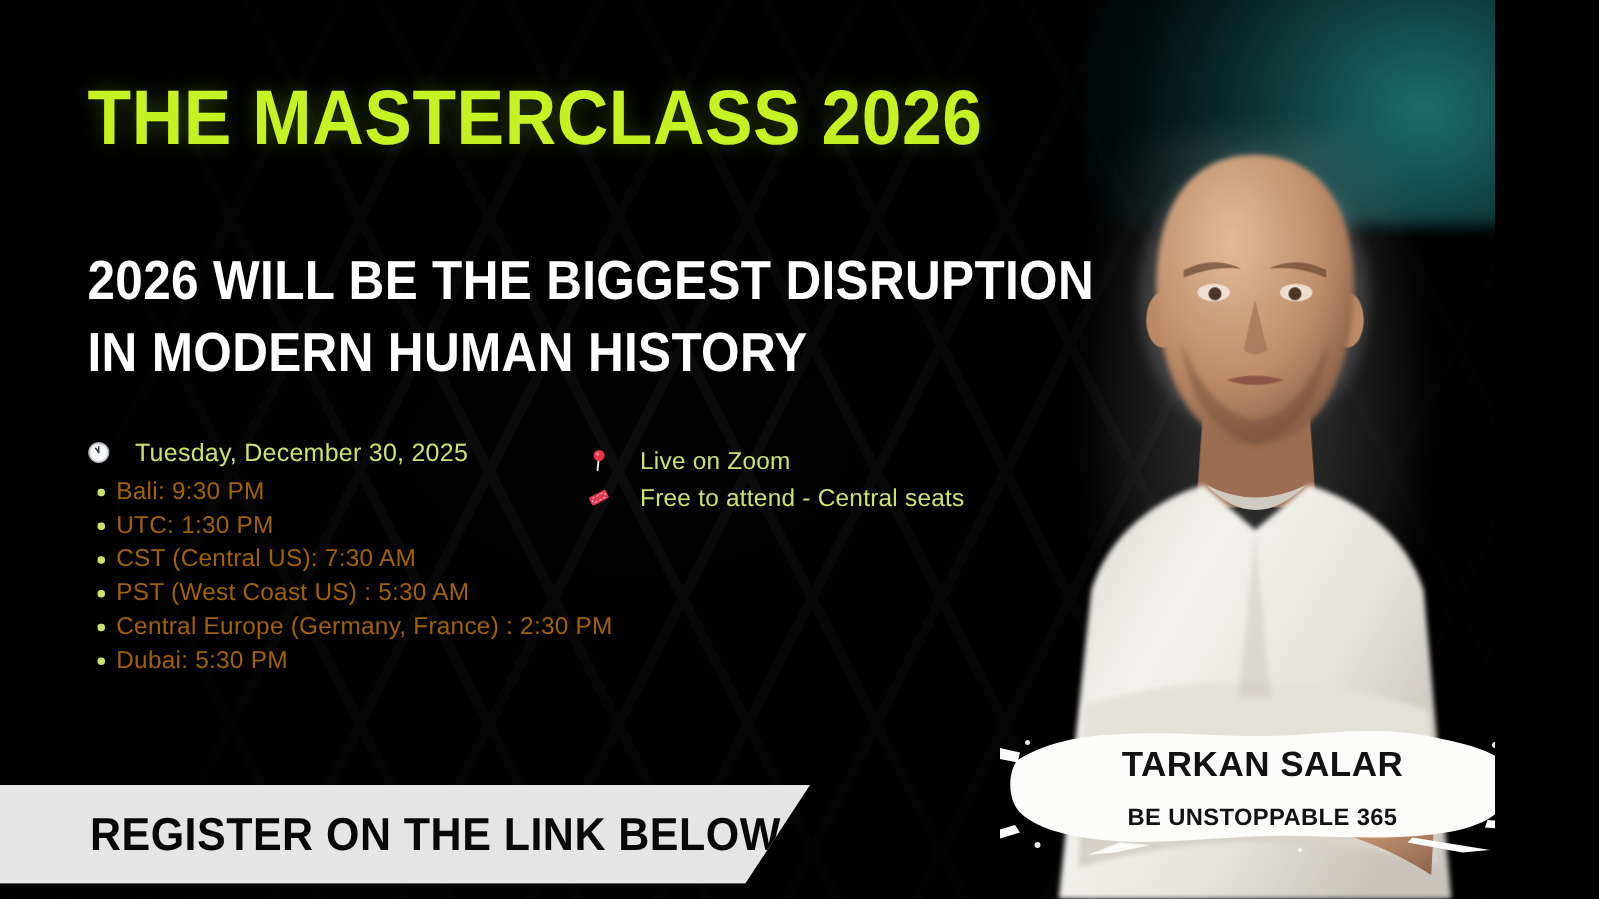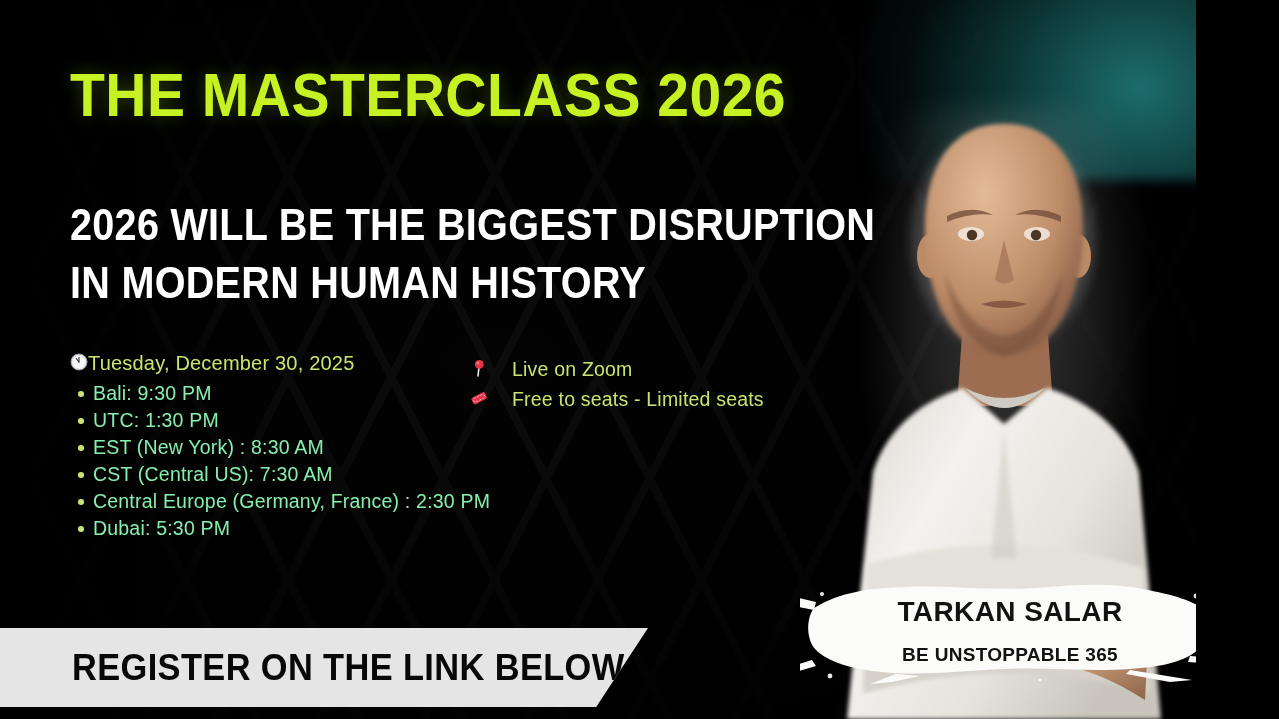--- a/index.html
+++ b/index.html
@@ -68,28 +68,28 @@
   }
   .subtitle div{white-space:nowrap;}
 
   
   .details{position:absolute;left:70px;top:352px;width:780px;}
   .det-row{display:flex;align-items:flex-start;}
   .col-left{width:400px;}
   .col-right{padding-top:2px;}
 
   .date-line{
-    display:flex;align-items:center;gap:0;
+    display:flex;align-items:center;gap:20px;
     font-size:20px;color:#c9e46e;margin-bottom:5px;
     letter-spacing:.2px;
   }
   .tz-list{list-style:none;margin:0;padding:0 0 0 23px;}
   .tz-list li{
     position:relative;
-    font-size:19.5px;line-height:27px;color:#86efac;
+    font-size:19.5px;line-height:27px;color:#a16207;
     letter-spacing:.2px;white-space:nowrap;
   }
   .tz-list li::before{
     content:"";position:absolute;left:-15px;top:11px;
     width:5.5px;height:5.5px;border-radius:50%;background:#c9e46e;
   }
   .side-line{
     display:flex;align-items:center;gap:24px;
     font-size:19.5px;color:#c9e46e;line-height:30px;
     letter-spacing:.2px;white-space:nowrap;
@@ -232,22 +232,22 @@
               <circle cx="9" cy="9" r="6.2" fill="#f7f8f9"></circle>
               <line x1="9" y1="9" x2="9" y2="4.4" stroke="#30343a" stroke-width="1.1" stroke-linecap="round"></line>
               <line x1="9" y1="9" x2="6.4" y2="5.6" stroke="#30343a" stroke-width="1.1" stroke-linecap="round"></line>
             </svg>
           </span>
           <span>Tuesday, December 30, 2025</span>
         </div>
         <ul class="tz-list">
           <li>Bali: 9:30 PM</li>
           <li>UTC: 1:30 PM</li>
-          <li>EST (New York) : 8:30 AM</li>
           <li>CST (Central US): 7:30 AM</li>
+          <li>PST (West Coast US) : 5:30 AM</li>
           <li>Central Europe (Germany, France) : 2:30 PM</li>
           <li>Dubai: 5:30 PM</li>
         </ul>
       </div>
 
       <div class="col-right">
         <div class="side-line">
           <span class="emoji">
             <svg width="16" height="18" viewBox="0 0 16 18">
               <line x1="8" y1="8" x2="7" y2="17" stroke="#e8eaed" stroke-width="1.6" stroke-linecap="round"></line>
@@ -259,21 +259,21 @@
         </div>
         <div class="side-line">
           <span class="emoji">
             <svg width="18" height="16" viewBox="0 0 18 16">
               <g transform="rotate(-28 9 8)">
                 <rect x="1.5" y="4.5" width="15" height="7.4" rx="1.6" fill="#e8344a"></rect>
                 <rect x="3.2" y="6.2" width="11.6" height="4" rx="1" fill="none" stroke="#fbd3d8" stroke-width="0.8" stroke-dasharray="2 1.6"></rect>
               </g>
             </svg>
           </span>
-          <span>Free to seats - Limited seats</span>
+          <span>Free to attend - Central seats</span>
         </div>
       </div>
     </div>
   </div>
 
   <div class="cta">
     <span>REGISTER ON THE LINK BELOW</span>
   </div>
 
   <div class="nameplate">

